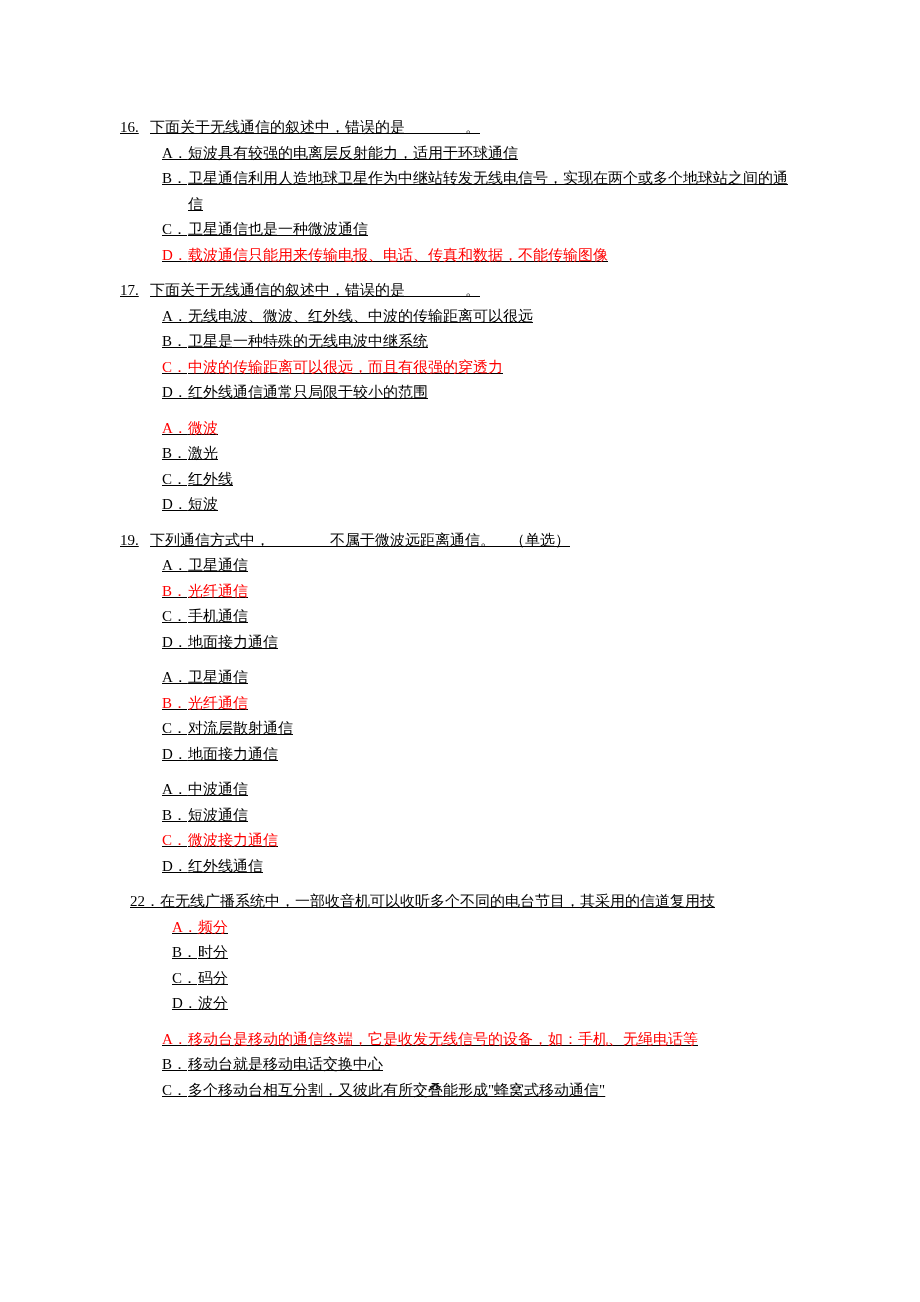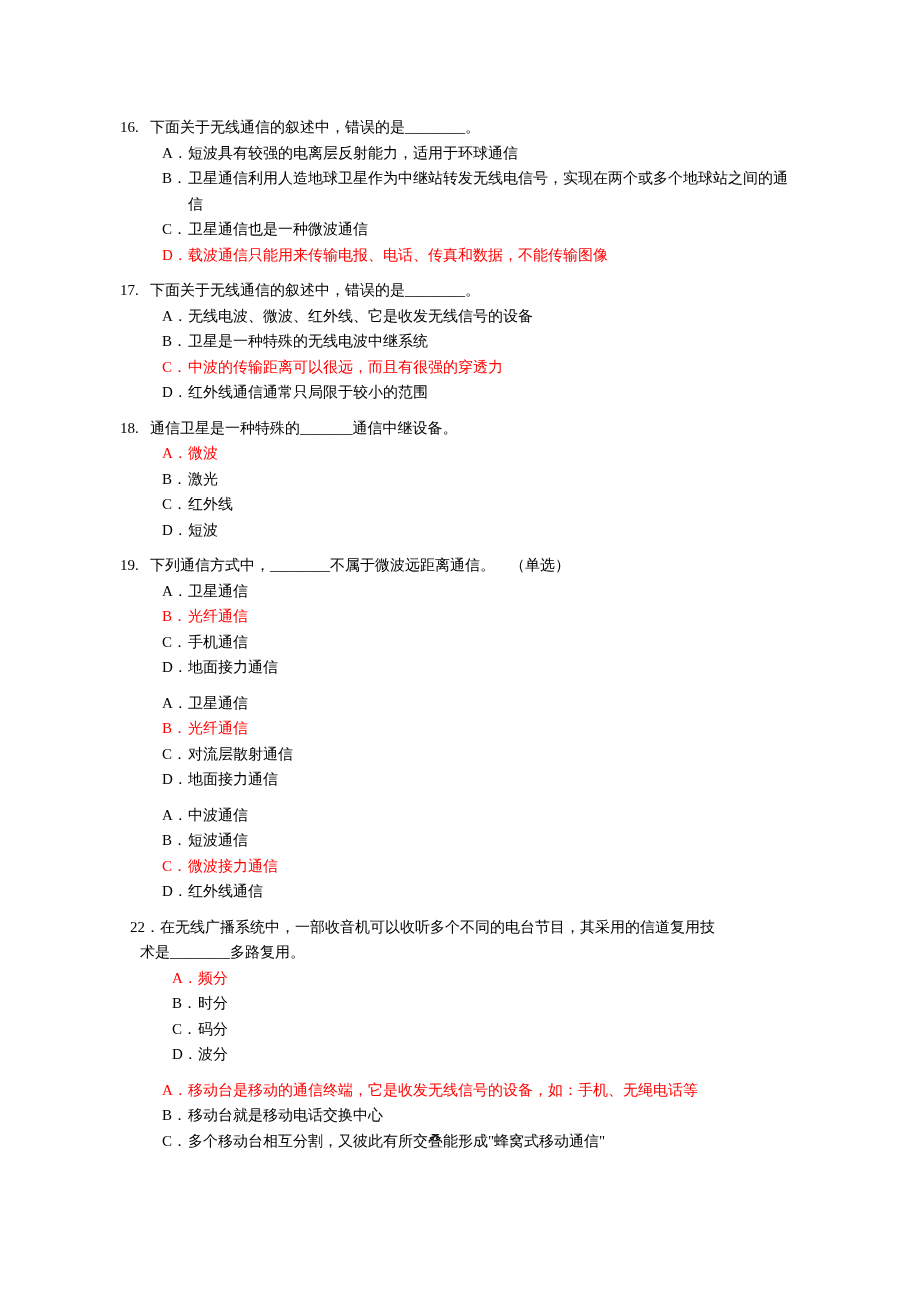--- a/index.html
+++ b/index.html
@@ -12,20 +12,21 @@
     line-height: 1.7;
   }
   .page {
     width: 920px;
     min-height: 1302px;
     box-sizing: border-box;
     padding: 115px 120px 60px 120px;
   }
   .question {
     margin-bottom: 10px;
+    text-decoration: underline;
   }
   .q-stem {
     display: flex;
   }
   .q-num {
     flex: 0 0 auto;
     min-width: 30px;
   }
   .q-text {
     flex: 1 1 auto;
@@ -82,42 +83,38 @@
   </div>
 
   <div class="question">
     <div class="q-stem">
       <span class="q-num">17.</span>
       <span class="q-text">下面关于无线通信的叙述中，错误的是________。</span>
     </div>
     <div class="options">
       <div class="option">
         <span class="opt-letter">A．</span>
-        <span class="opt-text">无线电波、微波、红外线、它是收发无线信号的设备</span>
+        <span class="opt-text">无线电波、微波、红外线、中波的传输距离可以很远</span>
       </div>
       <div class="option">
         <span class="opt-letter">B．</span>
         <span class="opt-text">卫星是一种特殊的无线电波中继系统</span>
       </div>
       <div class="option red">
         <span class="opt-letter">C．</span>
         <span class="opt-text">中波的传输距离可以很远，而且有很强的穿透力</span>
       </div>
       <div class="option">
         <span class="opt-letter">D．</span>
         <span class="opt-text">红外线通信通常只局限于较小的范围</span>
       </div>
     </div>
   </div>
 
   <div class="question">
-    <div class="q-stem">
-      <span class="q-num">18.</span>
-      <span class="q-text">通信卫星是一种特殊的_______通信中继设备。</span>
-    </div>
     <div class="options">
       <div class="option red">
         <span class="opt-letter">A．</span>
         <span class="opt-text">微波</span>
       </div>
       <div class="option">
         <span class="opt-letter">B．</span>
         <span class="opt-text">激光</span>
       </div>
       <div class="option">
@@ -195,21 +192,20 @@
         <span class="opt-letter">D．</span>
         <span class="opt-text">红外线通信</span>
       </div>
     </div>
   </div>
 
   <div class="question">
     <div class="q22-stem">
       <span>22．</span><span>在无线广播系统中，一部收音机可以收听多个不同的电台节目，其采用的信道复用技</span>
     </div>
-    <div style="padding-left:20px;">术是________多路复用。</div>
     <div class="options" style="padding-left:52px;">
       <div class="option red">
         <span class="opt-letter">A．</span>
         <span class="opt-text">频分</span>
       </div>
       <div class="option">
         <span class="opt-letter">B．</span>
         <span class="opt-text">时分</span>
       </div>
       <div class="option">

